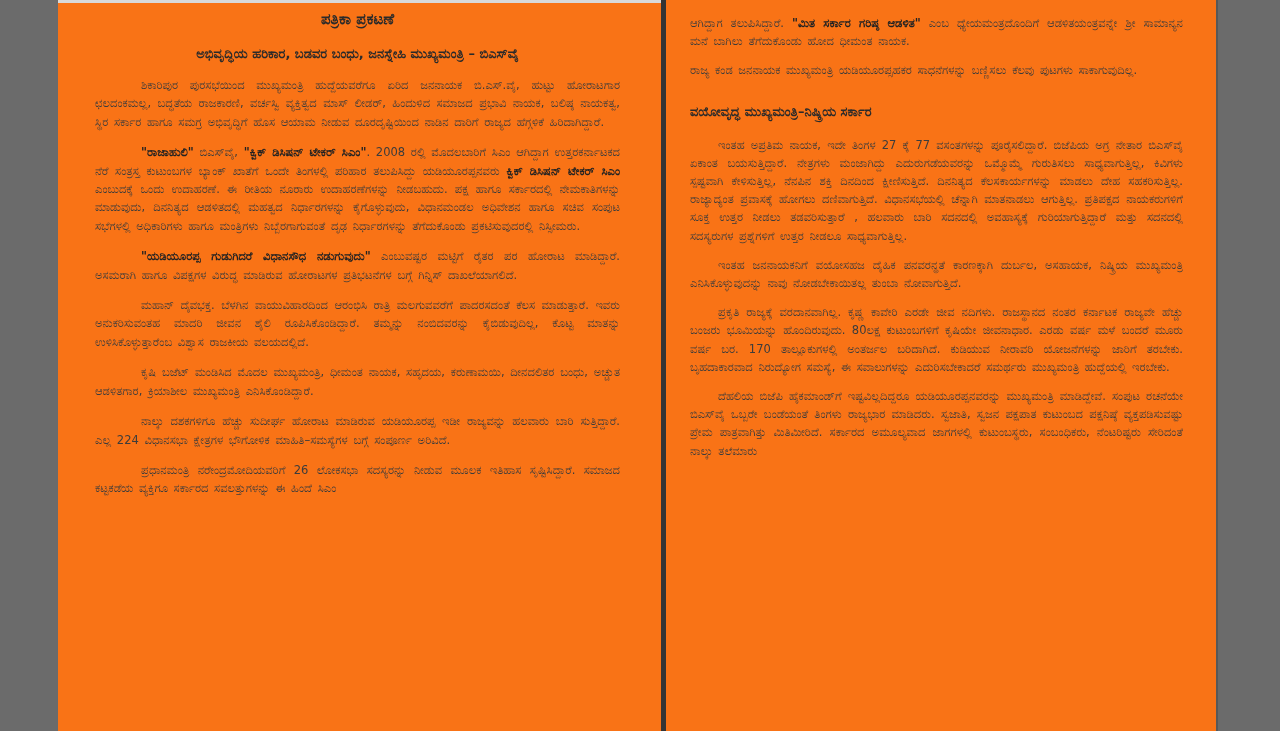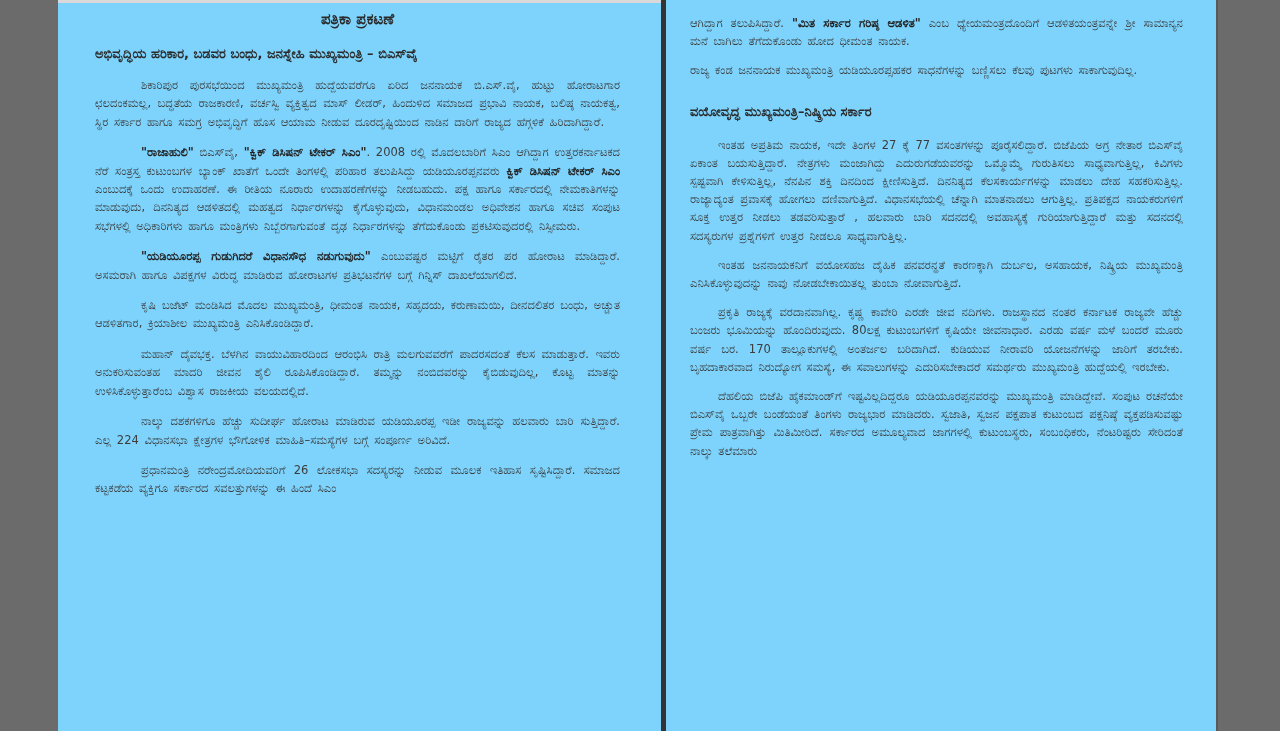--- a/index.html
+++ b/index.html
@@ -6,21 +6,21 @@
   body{
     width:1280px;height:731px;
     background:#6b6b6b;
     overflow:hidden;
     font-family:"DejaVu Sans","Liberation Sans",sans-serif;
     position:relative;
   }
   .stage{position:absolute;inset:0;}
   .page{
     position:absolute;top:0;bottom:0;
-    background:#7dd3fc;
+    background:#f97316;
     overflow:hidden;
     box-sizing:border-box;
     color:#3c3c3c;
   }
   .page-left{
     left:58px;width:604px;
     padding:6px 42px 0 37px;
     box-shadow:inset 0 3px 0 #d9d9d9;
   }
   .page-right{
@@ -31,21 +31,21 @@
   .divider{
     position:absolute;top:0;bottom:0;left:661px;width:5px;
     background:#343434;
   }
   h1.doc-title{
     font-size:15px;font-weight:bold;color:#2a2a2a;
     text-align:center;margin:4px 0 14px 0;
   }
   h2.doc-heading{
     font-size:13px;font-weight:bold;color:#2a2a2a;
-    margin:16px 0 12px 0;line-height:20px;
+    margin:16px 0 12px 0;line-height:20px;text-align:center;
   }
   h2.section-heading{
     font-size:13px;font-weight:bold;color:#2a2a2a;
     margin:22px 0 14px 0;line-height:20px;
   }
   p.para{
     font-size:11.5px;line-height:18.4px;
     text-align:justify;
     margin:0 0 12px 0;
     text-indent:46px;
@@ -59,22 +59,22 @@
 <body>
 
 <div class="stage">
 
   <div class="page page-left">
     <h1 class="doc-title">ಪತ್ರಿಕಾ ಪ್ರಕಟಣೆ</h1>
     <h2 class="doc-heading">ಅಭಿವೃದ್ಧಿಯ ಹರಿಕಾರ, ಬಡವರ ಬಂಧು, ಜನಸ್ನೇಹಿ ಮುಖ್ಯಮಂತ್ರಿ – ಬಿಎಸ್‌ವೈ</h2>
     <p class="para"><span>ಶಿಕಾರಿಪುರ ಪುರಸಭೆಯಿಂದ ಮುಖ್ಯಮಂತ್ರಿ ಹುದ್ದೆಯವರೆಗೂ ಏರಿದ ಜನನಾಯಕ ಬಿ.ಎಸ್.ವೈ, ಹುಟ್ಟು ಹೋರಾಟಗಾರ ಛಲದಂಕಮಲ್ಲ, ಬದ್ಧತೆಯ ರಾಜಕಾರಣಿ, ವರ್ಚಸ್ವಿ ವ್ಯಕ್ತಿತ್ವದ ಮಾಸ್ ಲೀಡರ್, ಹಿಂದುಳಿದ ಸಮಾಜದ ಪ್ರಭಾವಿ ನಾಯಕ, ಬಲಿಷ್ಠ ನಾಯಕತ್ವ, ಸ್ಥಿರ ಸರ್ಕಾರ ಹಾಗೂ ಸಮಗ್ರ ಅಭಿವೃದ್ಧಿಗೆ ಹೊಸ ಆಯಾಮ ನೀಡುವ ದೂರದೃಷ್ಟಿಯಿಂದ ನಾಡಿನ ದಾರಿಗೆ ರಾಜ್ಯದ ಹೆಗ್ಗಳಿಕೆ ಹಿರಿದಾಗಿದ್ದಾರೆ.</span></p>
     <p class="para"><span class="b">"ರಾಜಾಹುಲಿ"</span><span> ಬಿಎಸ್‌ವೈ, </span><span class="b">"ಕ್ವಿಕ್ ಡಿಸಿಷನ್ ಟೇಕರ್ ಸಿಎಂ"</span><span>. 2008 ರಲ್ಲಿ ಮೊದಲಬಾರಿಗೆ ಸಿಎಂ ಆಗಿದ್ದಾಗ ಉತ್ತರಕರ್ನಾಟಕದ ನೆರೆ ಸಂತ್ರಸ್ತ ಕುಟುಂಬಗಳ ಬ್ಯಾಂಕ್ ಖಾತೆಗೆ ಒಂದೇ ತಿಂಗಳಲ್ಲಿ ಪರಿಹಾರ ತಲುಪಿಸಿದ್ದು ಯಡಿಯೂರಪ್ಪನವರು </span><span class="b">ಕ್ವಿಕ್ ಡಿಸಿಷನ್ ಟೇಕರ್ ಸಿಎಂ</span><span> ಎಂಬುದಕ್ಕೆ ಒಂದು ಉದಾಹರಣೆ. ಈ ರೀತಿಯ ನೂರಾರು ಉದಾಹರಣೆಗಳನ್ನು ನೀಡಬಹುದು. ಪಕ್ಷ ಹಾಗೂ ಸರ್ಕಾರದಲ್ಲಿ ನೇಮಕಾತಿಗಳನ್ನು ಮಾಡುವುದು, ದಿನನಿತ್ಯದ ಆಡಳಿತದಲ್ಲಿ ಮಹತ್ವದ ನಿರ್ಧಾರಗಳನ್ನು ಕೈಗೊಳ್ಳುವುದು, ವಿಧಾನಮಂಡಲ ಅಧಿವೇಶನ ಹಾಗೂ ಸಚಿವ ಸಂಪುಟ ಸಭೆಗಳಲ್ಲಿ ಅಧಿಕಾರಿಗಳು ಹಾಗೂ ಮಂತ್ರಿಗಳು ನಿಬ್ಬೆರಗಾಗುವಂತೆ ದೃಢ ನಿರ್ಧಾರಗಳನ್ನು ತೆಗೆದುಕೊಂಡು ಪ್ರಕಟಿಸುವುದರಲ್ಲಿ ನಿಸ್ಸೀಮರು.</span></p>
     <p class="para"><span class="b">"ಯಡಿಯೂರಪ್ಪ ಗುಡುಗಿದರೆ ವಿಧಾನಸೌಧ ನಡುಗುವುದು"</span><span> ಎಂಬುವಷ್ಟರ ಮಟ್ಟಿಗೆ ರೈತರ ಪರ ಹೋರಾಟ ಮಾಡಿದ್ದಾರೆ. ಅಸಮರಾಗಿ ಹಾಗೂ ವಿಪಕ್ಷಗಳ ವಿರುದ್ಧ ಮಾಡಿರುವ ಹೋರಾಟಗಳ ಪ್ರತಿಭಟನೆಗಳ ಬಗ್ಗೆ ಗಿನ್ನಿಸ್ ದಾಖಲೆಯಾಗಲಿದೆ.</span></p>
+    <p class="para"><span>ಮಹಾನ್ ದೈವಭಕ್ತ. ಬೆಳಗಿನ ವಾಯುವಿಹಾರದಿಂದ ಆರಂಭಿಸಿ ರಾತ್ರಿ ಮಲಗುವವರೆಗೆ ಪಾದರಸದಂತೆ ಕೆಲಸ ಮಾಡುತ್ತಾರೆ. ಇವರು ಅನುಕರಿಸುವಂತಹ ಮಾದರಿ ಜೀವನ ಶೈಲಿ ರೂಪಿಸಿಕೊಂಡಿದ್ದಾರೆ. ತಮ್ಮನ್ನು ನಂಬಿದವರನ್ನು ಕೈಬಿಡುವುದಿಲ್ಲ, ಕೊಟ್ಟ ಮಾತನ್ನು ಉಳಿಸಿಕೊಳ್ಳುತ್ತಾರೆಂಬ ವಿಶ್ವಾಸ ರಾಜಕೀಯ ವಲಯದಲ್ಲಿದೆ.</span></p>
     <p class="para"><span>ಕೃಷಿ ಬಜೆಟ್ ಮಂಡಿಸಿದ ಮೊದಲ ಮುಖ್ಯಮಂತ್ರಿ, ಧೀಮಂತ ನಾಯಕ, ಸಹೃದಯ, ಕರುಣಾಮಯಿ, ದೀನದಲಿತರ ಬಂಧು, ಅಚ್ಚುತ ಆಡಳಿತಗಾರ, ಕ್ರಿಯಾಶೀಲ ಮುಖ್ಯಮಂತ್ರಿ ಎನಿಸಿಕೊಂಡಿದ್ದಾರೆ.</span></p>
-    <p class="para"><span>ಮಹಾನ್ ದೈವಭಕ್ತ. ಬೆಳಗಿನ ವಾಯುವಿಹಾರದಿಂದ ಆರಂಭಿಸಿ ರಾತ್ರಿ ಮಲಗುವವರೆಗೆ ಪಾದರಸದಂತೆ ಕೆಲಸ ಮಾಡುತ್ತಾರೆ. ಇವರು ಅನುಕರಿಸುವಂತಹ ಮಾದರಿ ಜೀವನ ಶೈಲಿ ರೂಪಿಸಿಕೊಂಡಿದ್ದಾರೆ. ತಮ್ಮನ್ನು ನಂಬಿದವರನ್ನು ಕೈಬಿಡುವುದಿಲ್ಲ, ಕೊಟ್ಟ ಮಾತನ್ನು ಉಳಿಸಿಕೊಳ್ಳುತ್ತಾರೆಂಬ ವಿಶ್ವಾಸ ರಾಜಕೀಯ ವಲಯದಲ್ಲಿದೆ.</span></p>
     <p class="para"><span>ನಾಲ್ಕು ದಶಕಗಳಿಗೂ ಹೆಚ್ಚು ಸುದೀರ್ಘ ಹೋರಾಟ ಮಾಡಿರುವ ಯಡಿಯೂರಪ್ಪ ಇಡೀ ರಾಜ್ಯವನ್ನು ಹಲವಾರು ಬಾರಿ ಸುತ್ತಿದ್ದಾರೆ. ಎಲ್ಲ 224 ವಿಧಾನಸಭಾ ಕ್ಷೇತ್ರಗಳ ಭೌಗೋಳಿಕ ಮಾಹಿತಿ–ಸಮಸ್ಯೆಗಳ ಬಗ್ಗೆ ಸಂಪೂರ್ಣ ಅರಿವಿದೆ.</span></p>
     <p class="para"><span>ಪ್ರಧಾನಮಂತ್ರಿ ನರೇಂದ್ರಮೋದಿಯವರಿಗೆ 26 ಲೋಕಸಭಾ ಸದಸ್ಯರನ್ನು ನೀಡುವ ಮೂಲಕ ಇತಿಹಾಸ ಸೃಷ್ಟಿಸಿದ್ದಾರೆ. ಸಮಾಜದ ಕಟ್ಟಕಡೆಯ ವ್ಯಕ್ತಿಗೂ ಸರ್ಕಾರದ ಸವಲತ್ತುಗಳನ್ನು ಈ ಹಿಂದೆ ಸಿಎಂ</span></p>
   </div>
 
   <div class="divider"></div>
 
   <div class="page page-right">
     <p class="para noindent"><span>ಆಗಿದ್ದಾಗ ತಲುಪಿಸಿದ್ದಾರೆ. </span><span class="b">"ಮಿತ ಸರ್ಕಾರ ಗರಿಷ್ಠ ಆಡಳಿತ"</span><span> ಎಂಬ ಧ್ಯೇಯಮಂತ್ರದೊಂದಿಗೆ ಆಡಳಿತಯಂತ್ರವನ್ನೇ ಶ್ರೀ ಸಾಮಾನ್ಯನ ಮನೆ ಬಾಗಿಲು ತೆಗೆದುಕೊಂಡು ಹೋದ ಧೀಮಂತ ನಾಯಕ.</span></p>
     <p class="para noindent"><span>ರಾಜ್ಯ ಕಂಡ ಜನನಾಯಕ ಮುಖ್ಯಮಂತ್ರಿ ಯಡಿಯೂರಪ್ಸಹಕರ ಸಾಧನೆಗಳನ್ನು ಬಣ್ಣಿಸಲು ಕೆಲವು ಪುಟಗಳು ಸಾಕಾಗುವುದಿಲ್ಲ.</span></p>
     <h2 class="section-heading">ವಯೋವೃದ್ಧ ಮುಖ್ಯಮಂತ್ರಿ–ನಿಷ್ಕ್ರಿಯ ಸರ್ಕಾರ</h2>

